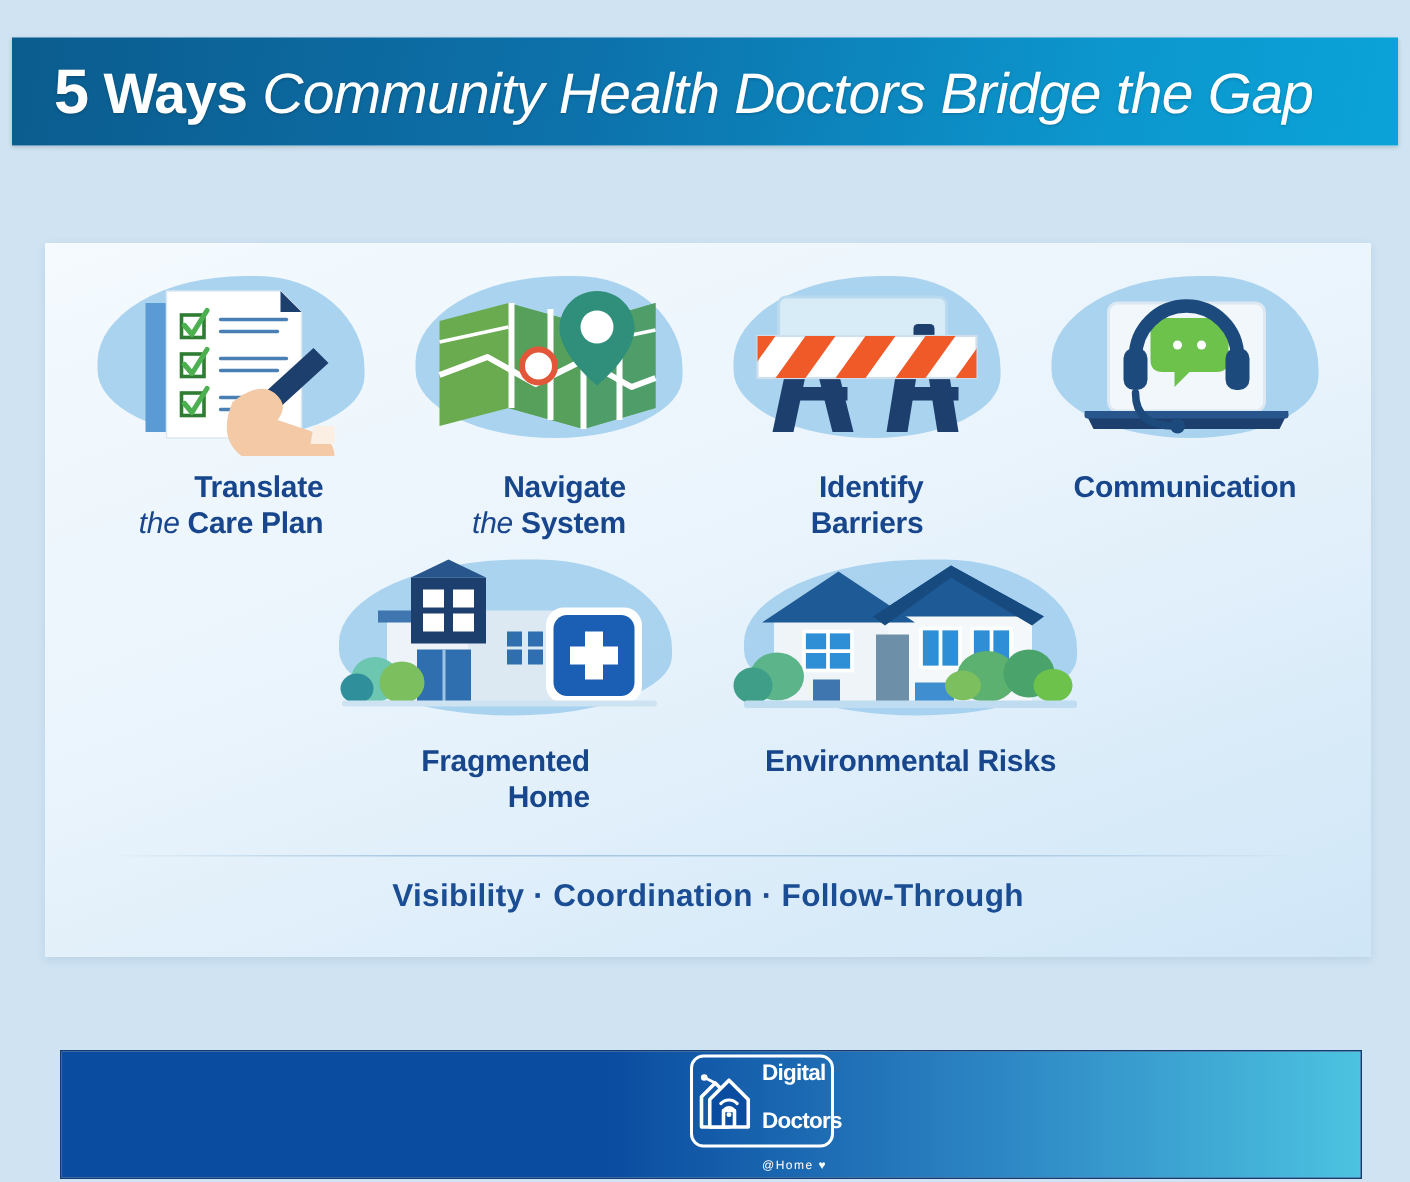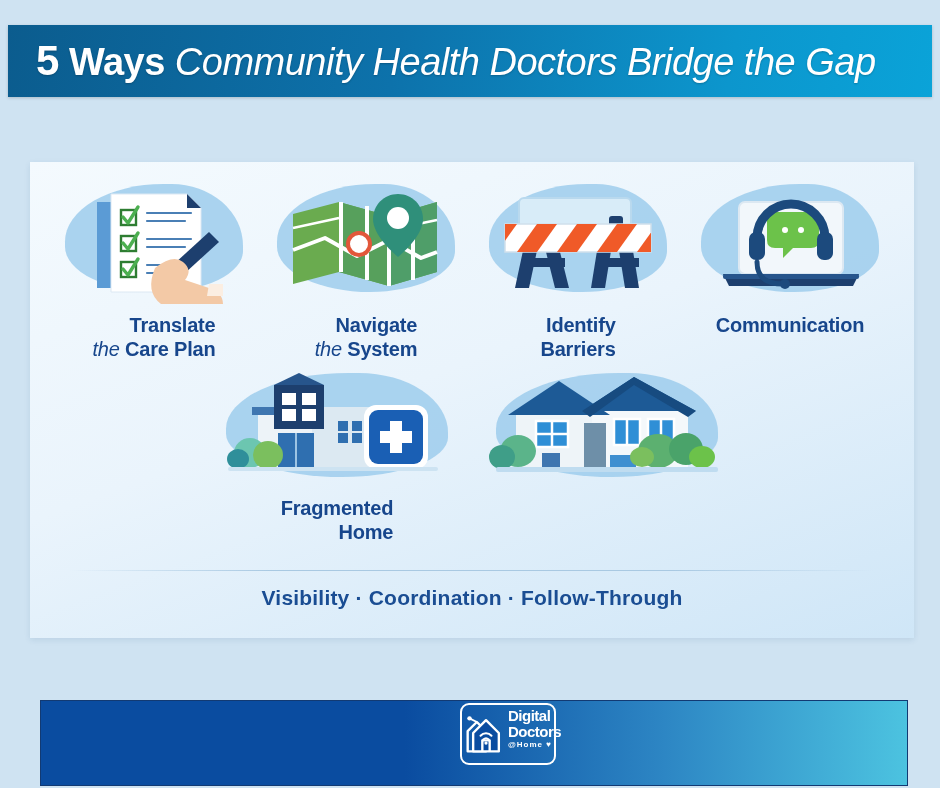--- a/index.html
+++ b/index.html
@@ -81,22 +81,22 @@
     position:absolute;left:10px;top:2px;width:92px;height:58px;
     border:2.5px solid #fff;border-radius:9px;
   }
   .logo-house{
     position:absolute;left:14px;top:10px;width:44px;height:44px;
   }
   .logo-text{
     position:absolute;left:58px;top:7px;color:#fff;line-height:1;
   }
   .lt1{font-size:15px;font-weight:bold;letter-spacing:-.5px;}
-  .lt2{font-size:15px;font-weight:bold;letter-spacing:-.5px;margin-top:1px;}
-  .lt3{font-size:8px;font-weight:bold;letter-spacing:1px;margin-top:2px;}
+  .lt2{font-size:15px;font-weight:bold;letter-spacing:-.5px;margin-top:17px;}
+  .lt3{font-size:8px;font-weight:normal;letter-spacing:1px;margin-top:18px;}
   .footer-url{
     color:#fff;font-size:27px;font-weight:bold;letter-spacing:-.4px;
     margin-left:44px;text-shadow:0 1px 2px rgba(0,0,0,.2);
   }
 </style>
 </head>
 <body>
 
 <div class="header-bar">
   <div class="header-title">
@@ -305,20 +305,21 @@
             <ellipse cx="20" cy="90" rx="13" ry="12" fill="#3f9e88"></ellipse>
             <ellipse cx="176" cy="84" rx="20" ry="17" fill="#5cb070"></ellipse>
             <ellipse cx="204" cy="82" rx="17" ry="16" fill="#4aa36a"></ellipse>
             <ellipse cx="220" cy="90" rx="13" ry="11" fill="#6cc24a"></ellipse>
             <ellipse cx="160" cy="90" rx="12" ry="10" fill="#7bbf5e"></ellipse>
           </g>
           <rect x="14" y="100" width="222" height="5" rx="2" fill="#bfdcf0"></rect>
         </svg>
       </div>
       <div class="label">
+        <div><span class="it"></span><span>Environmental Risks</span></div>
       </div>
     </div>
   </div>
 
   <div class="divider"></div>
   <div class="tagline">Visibility · Coordination · Follow-Through</div>
 </div>
 
 <div class="footer-bar">
   <div class="logo-box">

